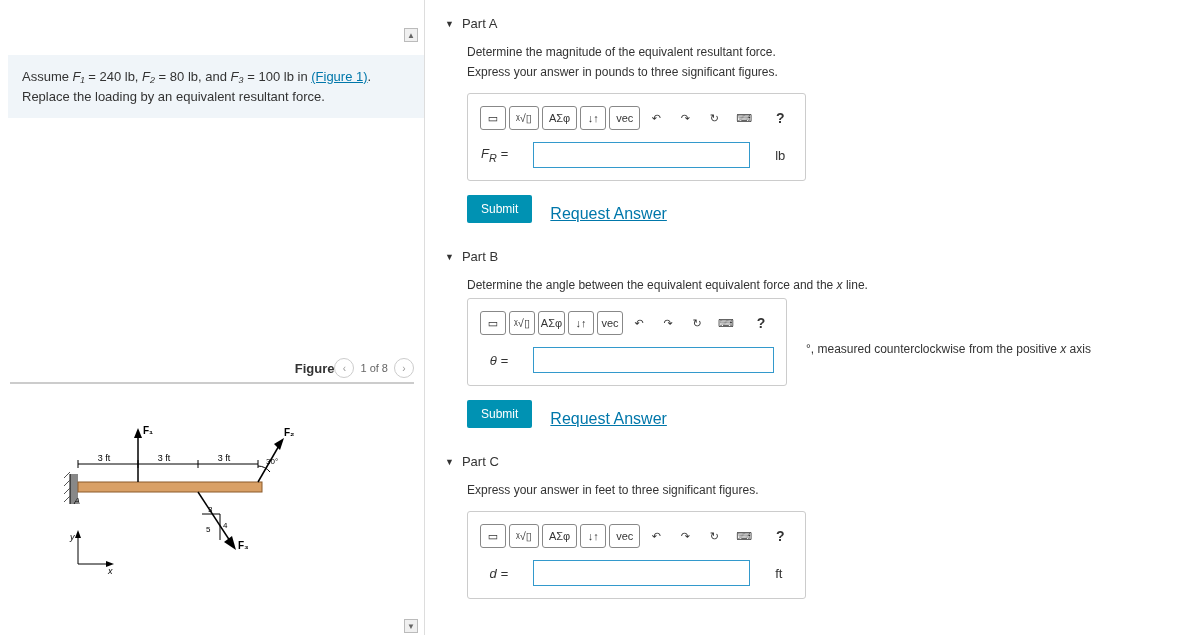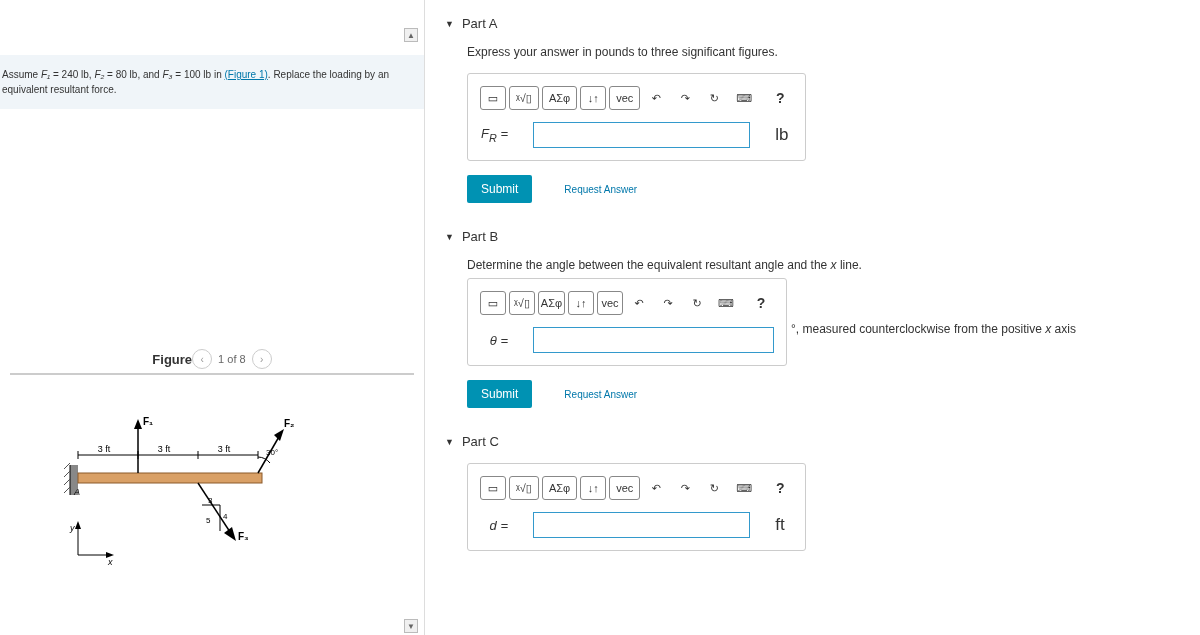--- a/index.html
+++ b/index.html
@@ -1,46 +1,46 @@
 <!DOCTYPE html>
 <html><head>
 <meta charset="utf-8">
 <style>
 *{box-sizing:border-box;margin:0;padding:0}
 body{font-family:Arial,Helvetica,sans-serif;font-size:12px;color:#333;background:#fff;width:1200px;height:635px;overflow:hidden}
 .container{display:flex;height:635px}
 .left{width:425px;padding:0;border-right:1px solid #ddd;position:relative}
-.problem{background:#f0f5f9;padding:12px 2px;margin:55px 0 0 0;font-size:10px;line-height:1.5}
+.problem{background:#f0f5f9;padding:12px 14px;margin:55px 0 0 8px;font-size:13px;line-height:1.5}
 .problem a{color:#0077aa;text-decoration:underline}
 .figure-section{margin-top:240px;padding:0 10px}
-.figure-header{display:flex;align-items:center;justify-content:center;border-bottom:2px solid #ccc;padding-bottom:4px}
+.figure-header{display:flex;align-items:center;justify-content:flex-end;border-bottom:2px solid #ccc;padding-bottom:4px}
 .figure-header h3{font-weight:bold;font-size:13px}
 .pager{display:flex;align-items:center;gap:6px;font-size:11px;color:#666}
 .pager-btn{width:20px;height:20px;border:1px solid #ccc;border-radius:50%;display:flex;align-items:center;justify-content:center;color:#999;cursor:pointer;font-size:10px}
 .figure-img{padding:30px 20px 0 60px;position:relative;height:200px}
 .scroll-arrow{position:absolute;right:6px;width:14px;height:14px;border:1px solid #bbb;background:#f0f0f0;display:flex;align-items:center;justify-content:center;font-size:8px;color:#666;cursor:pointer}
 .right{flex:1;padding:10px 20px;overflow:hidden}
 .part{margin-bottom:20px}
 .part-header{display:flex;align-items:center;gap:8px;padding:6px 0;font-size:13px;cursor:pointer}
 .part-header .tri{font-size:9px}
 .part-body{padding:8px 0 0 22px}
 .prompt{font-size:12px;margin-bottom:6px}
 .instruct{font-size:12px;font-weight:normal;margin-bottom:14px}
 .answer-box{border:1px solid #ccc;border-radius:3px;padding:12px;background:#fff;max-width:340px;margin-bottom:14px}
 .toolbar{display:flex;gap:3px;justify-content:center;margin-bottom:12px}
 .tb{border:1px solid #888;border-radius:3px;padding:3px 6px;font-size:11px;display:flex;align-items:center;justify-content:center;min-width:26px;height:24px;cursor:pointer;background:#fff}
 .tb.help{border:none;font-size:14px;font-weight:bold;margin-left:6px}
 .input-row{display:flex;align-items:center;gap:25px}
 .var{font-style:italic;font-size:13px;min-width:28px;text-align:right}
 .ans-input{flex:1;border:1px solid #3399cc;height:26px;padding:0 6px;font-size:12px}
-.unit{font-size:17px;min-width:18px}
-.after-text{font-size:12px;margin-left:4px}
-.actions{display:flex;align-items:center;gap:32px}
+.unit{font-size:13px;min-width:18px}
+.after-text{font-size:12px;margin-left:19px}
+.actions{display:flex;align-items:flex-end;gap:18px}
 .submit{background:#0092b3;color:#fff;border:none;padding:7px 14px;font-size:12px;cursor:pointer;border-radius:2px}
-.request{color:#0077aa;font-size:10px;cursor:pointer}
+.request{color:#0077aa;text-decoration:underline;font-size:16px;cursor:pointer}
 .row-wrap{display:flex;align-items:center}
 svg{overflow:visible}
 </style>
 </head>
 <body>
 
 <div class="container">
   <div class="left">
     <div class="problem">
       <span>Assume </span><i>F₁</i><span> = 240 lb, </span><i>F₂</i><span> = 80 lb, and </span><i>F₃</i><span> = 100 lb in </span><a href="#">(Figure 1)</a><span>. Replace the loading by an equivalent resultant force.</span>
@@ -114,20 +114,21 @@
   </div>
 
   <div class="right">
 
     <div class="part">
       <div class="part-header">
         <span class="tri">▼</span>
         <span>Part A</span>
       </div>
       <div class="part-body">
+        <div class="prompt">Determine the magnitude of the equivalent resultant force.</div>
         <div class="instruct">Express your answer in pounds to three significant figures.</div>
         <div class="row-wrap">
           <div class="answer-box">
             <div class="toolbar">
               <span class="tb">▭</span>
               <span class="tb">ᵡ√▯</span>
               <span class="tb">ΑΣφ</span>
               <span class="tb">↓↑</span>
               <span class="tb">vec</span>
               <span class="tb" style="border:none">↶</span>
@@ -150,21 +151,21 @@
       </div>
     </div>
 
     <div class="part">
       <div class="part-header">
         <span class="tri">▼</span>
         <span>Part B</span>
       </div>
       <div class="part-body">
         <div class="prompt">
-          <span>Determine the angle between the equivalent resultant angle and the </span><i>x</i><span> line.</span>
+          <span>Determine the angle between the equivalent equivalent force and the </span><i>x</i><span> line.</span>
         </div>
         <div class="row-wrap">
           <div class="answer-box" style="max-width:320px">
             <div class="toolbar">
               <span class="tb">▭</span>
               <span class="tb">ᵡ√▯</span>
               <span class="tb">ΑΣφ</span>
               <span class="tb">↓↑</span>
               <span class="tb">vec</span>
               <span class="tb" style="border:none">↶</span>
@@ -188,20 +189,21 @@
         </div>
       </div>
     </div>
 
     <div class="part">
       <div class="part-header">
         <span class="tri">▼</span>
         <span>Part C</span>
       </div>
       <div class="part-body">
+        <div class="instruct">Express your answer in feet to three significant figures.</div>
         <div class="row-wrap">
           <div class="answer-box">
             <div class="toolbar">
               <span class="tb">▭</span>
               <span class="tb">ᵡ√▯</span>
               <span class="tb">ΑΣφ</span>
               <span class="tb">↓↑</span>
               <span class="tb">vec</span>
               <span class="tb" style="border:none">↶</span>
               <span class="tb" style="border:none">↷</span>

